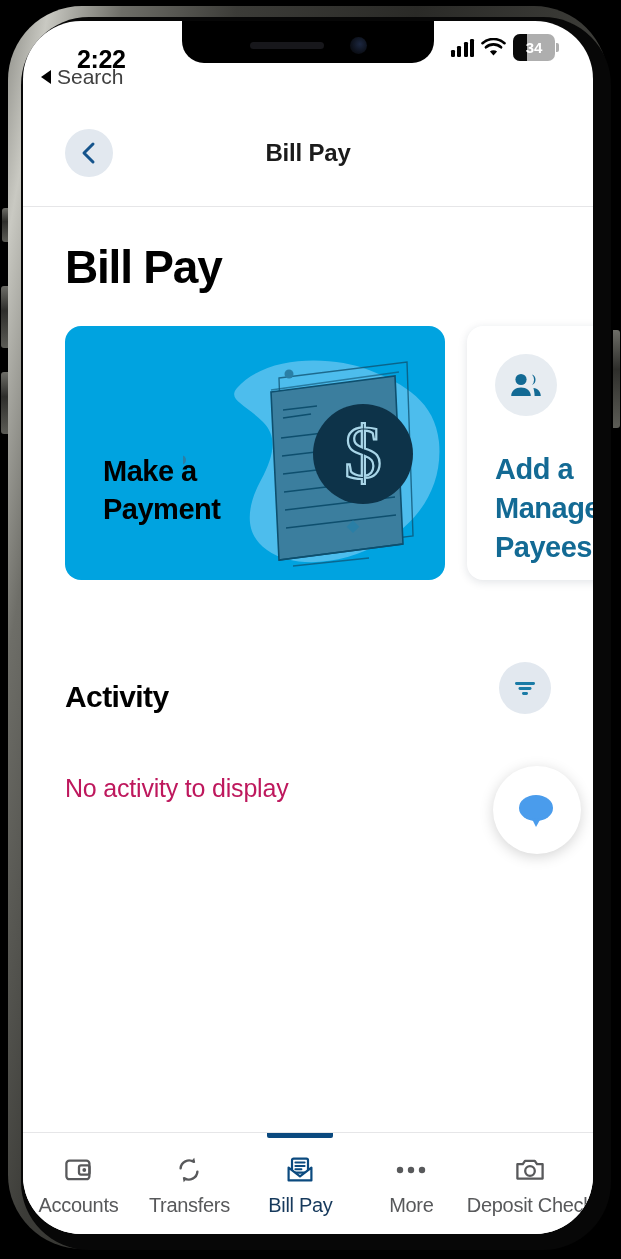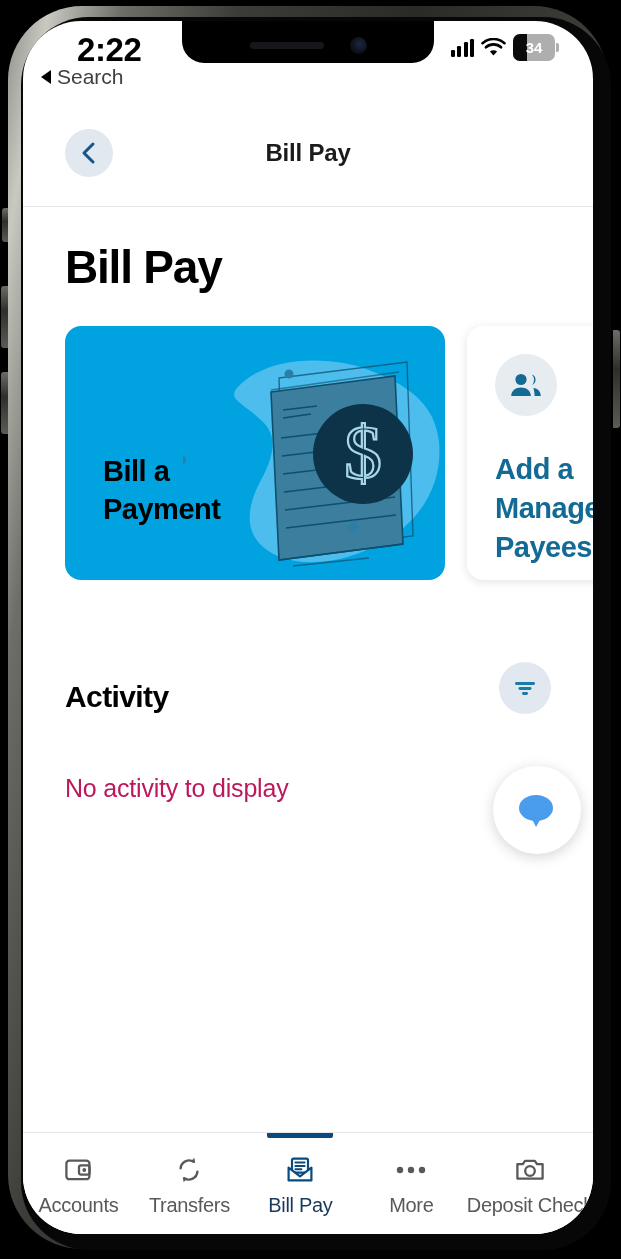--- a/index.html
+++ b/index.html
@@ -91,22 +91,22 @@
   
   #status-bar {
     position: absolute;
     top: 0; left: 0; right: 0;
     height: 46px;
     z-index: 30;
     color: #000;
   }
   #status-time {
     position: absolute;
-    left: 54px; top: 10px;
-    font-size: 33px;
+    left: 54px; top: 24px;
+    font-size: 25px;
     font-weight: 700;
     letter-spacing: -0.4px;
   }
   #status-right {
     position: absolute;
     right: 34px; top: 13px;
     display: flex;
     align-items: center;
     gap: 7px;
   }
@@ -468,21 +468,21 @@
           <path d="M96 234 L220 218" stroke="#0e4f6e" stroke-width="1.6" fill="none"></path>
           <path d="M110 240 L186 232" stroke="#0e4f6e" stroke-width="1.4" fill="none" opacity="0.7"></path>
 
           <circle cx="180" cy="128" r="50" fill="#0d3349"></circle>
           <text x="180" y="152" text-anchor="middle" font-family="'Liberation Serif', serif" font-size="76" fill="none" stroke="#a9d6e8" stroke-width="2.2">$</text>
 
           <circle cx="106" cy="48" r="4.5" fill="#2a7fa6"></circle>
           <circle cx="-2" cy="134" r="5" fill="#2a7fa6"></circle>
           <rect x="166" y="196" width="9" height="9" transform="rotate(45 170 200)" fill="#2a7fa6"></rect>
         </svg>
-        <div id="make-payment-label">Bill a
+        <div id="make-payment-label">Make a
 Payment</div>
       </div>
 
       <div id="manage-payees-card">
         <div id="payee-icon-circle">
           <svg width="34" height="26" viewBox="0 0 34 26">
             <circle cx="12" cy="7.5" r="5.6" fill="#136a94"></circle>
             <path d="M2.2 24c0-5.2 4.4-8.4 9.8-8.4s9.8 3.2 9.8 8.4z" fill="#136a94"></path>
             <path d="M23 2.6a5.6 5.6 0 0 1 0 10.4 7.6 7.6 0 0 0 0-10.4z" fill="#136a94"></path>
             <path d="M24.4 15.9c4.4.5 7.4 3.6 7.4 8.1h-6.2c0-3.2-.6-5.9-1.2-8.1z" fill="#136a94"></path>

